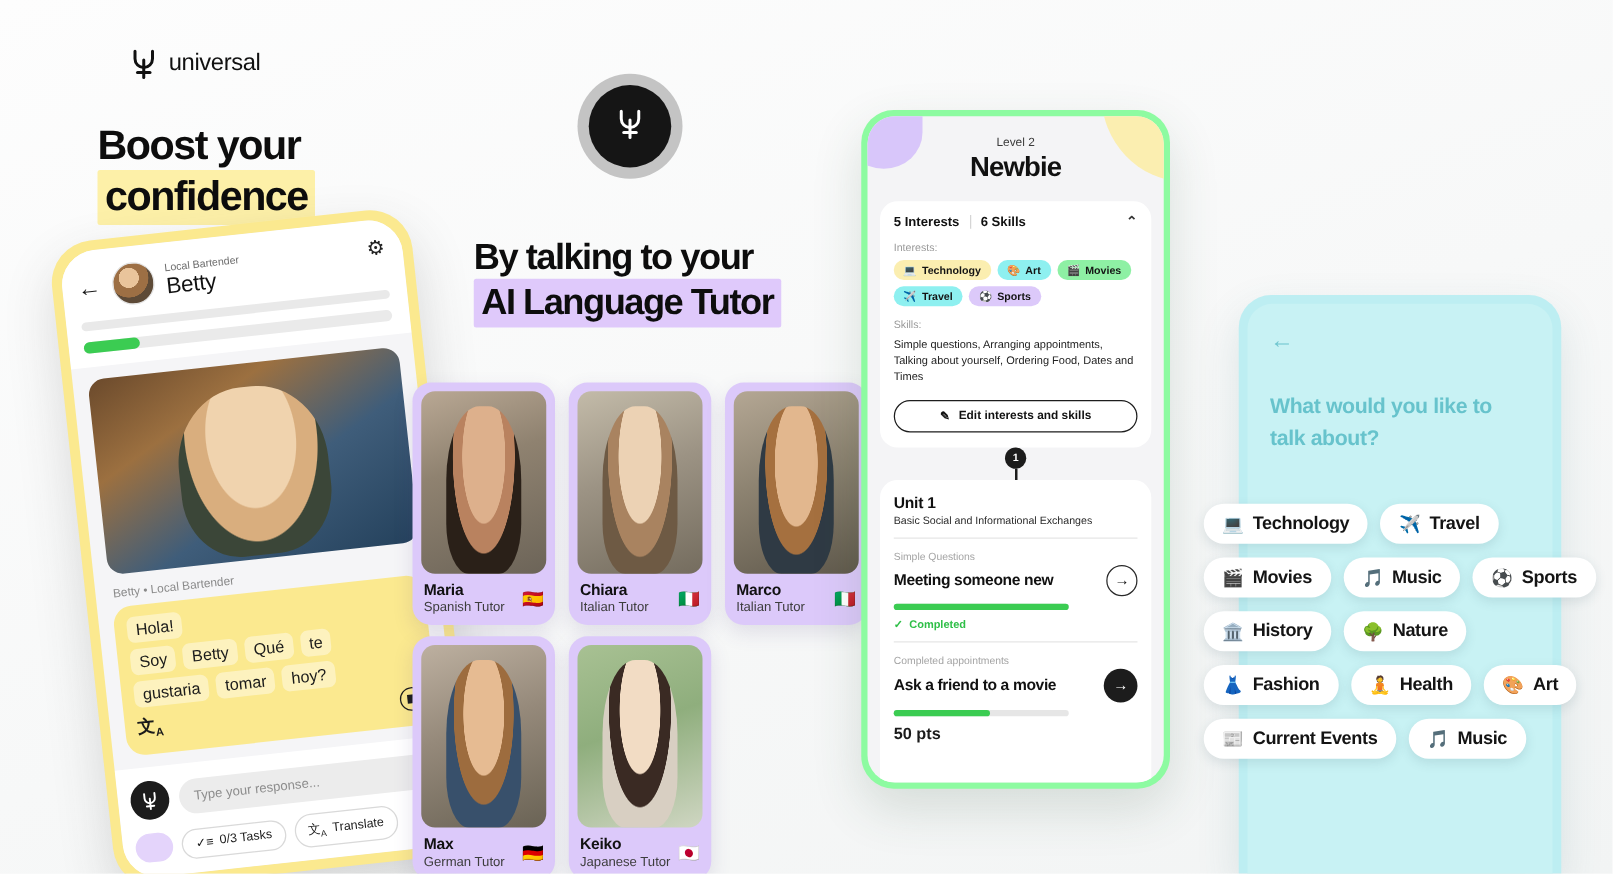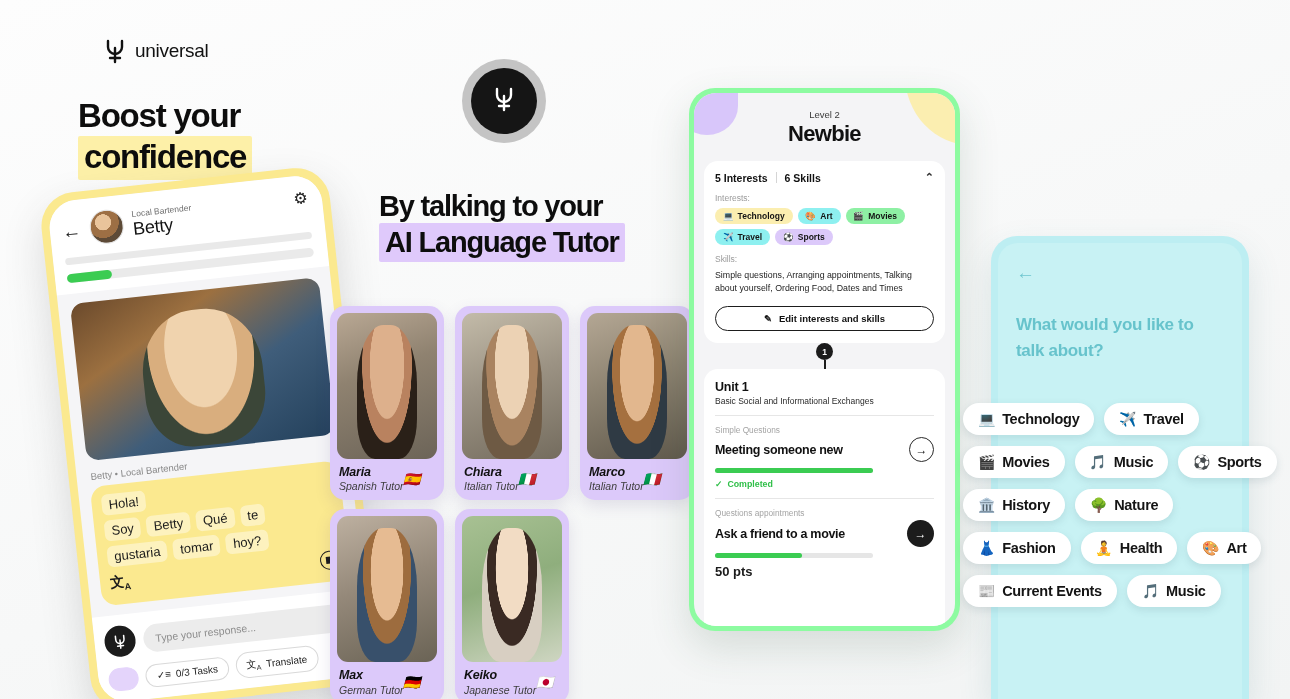--- a/index.html
+++ b/index.html
@@ -83,27 +83,27 @@
   .fb.purple { background: #e4d4fb; border-color: #e4d4fb; }
 
   
   .tutor-grid { position: absolute; left: 330px; top: 306px; width: 372px;
     display: grid; grid-template-columns: repeat(3, 114px); gap: 9px 11px; }
   .tcard { background: #dcc9fa; border-radius: 15px; padding: 7px 7px 8px 7px;
     box-shadow: 0 6px 16px rgba(80,60,120,.13); }
   .tphoto { width: 100%; height: 146px; border-radius: 11px; overflow: hidden; position: relative; }
   .tphoto::after { content:""; position:absolute; left: 20%; top: 8%; width: 60%; height: 92%;
     border-radius: 44% 44% 30% 30%; }
-  .t-info { display: flex; align-items: center; margin-top: 6px; padding: 0 2px; font-style: italic; }
+  .t-info { display: flex; align-items: center; justify-content: space-between; margin-top: 6px; padding: 0 2px; }
   .t-name { font-size: 12.5px; font-weight: 700; color: #111; letter-spacing: -0.2px; line-height: 1.15; }
   .t-role { font-size: 10.5px; color: #3d3d3d; margin-top: 1px; }
   .t-flag { font-size: 14px; line-height: 1; }
 
   
-  .green-phone { position: absolute; left: 689px; top: 88px; width: 271px; height: 543px;
+  .green-phone { position: absolute; left: 689px; top: 88px; width: 247px; height: 543px;
     background: #8dfba1; border-radius: 26px; padding: 5px;
     box-shadow: 0 16px 40px rgba(50,90,60,.16); }
   .gp-screen { width: 100%; height: 100%; background: #f4f4f6; border-radius: 22px; overflow: hidden;
     position: relative; display: flex; flex-direction: column; }
   .blob-p { position: absolute; left: -18px; top: -16px; width: 62px; height: 58px;
     background: #d8c6fa; border-radius: 0 0 70% 70%; }
   .blob-y { position: absolute; right: -16px; top: -18px; width: 66px; height: 70px;
     background: #fbeeb0; border-radius: 0 0 0 100%; }
   .gp-head { text-align: center; padding: 16px 0 14px 0; position: relative; z-index: 2; }
   .gp-level { font-size: 9.5px; color: #3b3b3b; font-weight: 500; }
@@ -408,21 +408,21 @@
             </div>
           <div class="status-row">
             <span>✓</span>
             <span>Completed</span>
           </div>
         </div>
 
         <div class="hr"></div>
 
         <div>
-          <div class="lesson-cat">Questions appointments</div>
+          <div class="lesson-cat">Completed appointments</div>
           <div class="lesson-row">
             <span class="lesson-name">Ask a friend to a movie</span>
             <span class="arrow-f">→</span>
           </div>
           <div class="lbar">
               <i id="lb1" style="width: 55%;"></i>
             </div>
           <div class="pts">50 pts</div>
         </div>
       </div>

